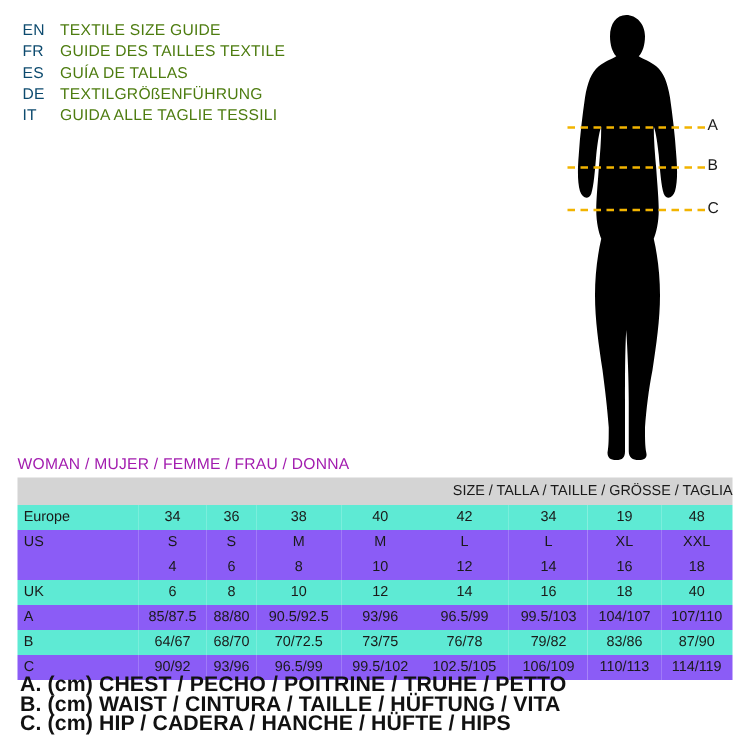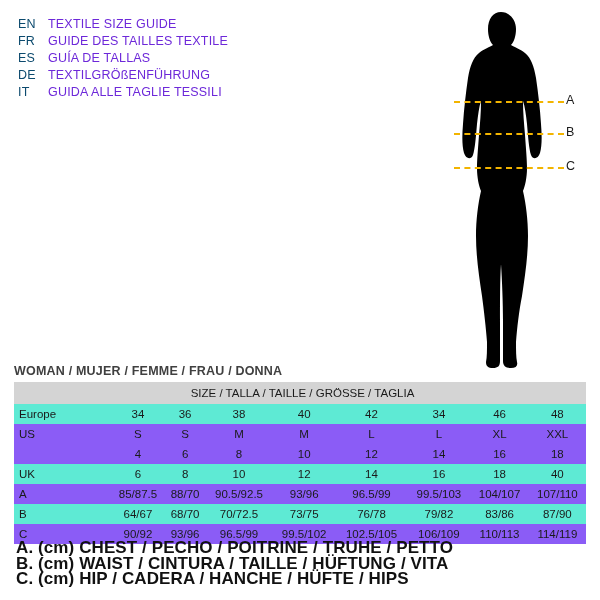--- a/index.html
+++ b/index.html
@@ -34,21 +34,21 @@
     line-height: 17px;
     font-size: 12.5px;
     letter-spacing: 0.2px;
   }
   .lang-code {
     width: 30px;
     flex: 0 0 30px;
     color: #0c4a6e;
   }
   .lang-text {
-    color: #6d28d9;
+    color: #4d7c0f;
   }
 
   
   .figure-area {
     position: absolute;
     top: 8px;
     left: 430px;
     width: 160px;
     height: 365px;
   }
@@ -72,45 +72,45 @@
 
   
   .table-section {
     position: absolute;
     left: 14px;
     top: 364px;
     width: 572px;
   }
   .woman-title {
     font-size: 12.5px;
-    font-weight: bold;
+    font-weight: normal;
     letter-spacing: 0.2px;
     padding-bottom: 4px;
-    color: #404040;
+    color: #a21caf;
   }
   table.size-table {
     border-collapse: collapse;
     width: 572px;
     font-size: 11.5px;
   }
   table.size-table td {
     padding: 2px 0 2px 0;
     text-align: center;
     color: #1a1a1a;
     height: 16px;
     line-height: 14px;
   }
   table.size-table td.first-col {
     text-align: left;
     padding-left: 5px;
     width: 92px;
   }
   tr.header-row td {
     background: #d4d4d4;
-    text-align: center;
+    text-align: right;
     font-size: 11.5px;
     padding-left: 5px;
     font-weight: normal;
     height: 18px;
   }
   tr.shade td {
     background: #8b5cf6;
   }
   tr.plain td {
     background: #5eead4;
@@ -224,21 +224,21 @@
         </tr>
 
         <tr class="plain">
           <td class="first-col">Europe</td>
           <td>34</td>
           <td>36</td>
           <td>38</td>
           <td>40</td>
           <td>42</td>
           <td>34</td>
-          <td>46</td>
+          <td>19</td>
           <td>48</td>
         </tr>
 
         <tr class="shade">
           <td class="first-col">US</td>
           <td>S</td>
           <td>S</td>
           <td>M</td>
           <td>M</td>
           <td>L</td>
@@ -267,21 +267,21 @@
           <td>12</td>
           <td>14</td>
           <td>16</td>
           <td>18</td>
           <td>40</td>
         </tr>
 
         <tr class="shade">
           <td class="first-col">A</td>
           <td>85/87.5</td>
-          <td>88/70</td>
+          <td>88/80</td>
           <td>90.5/92.5</td>
           <td>93/96</td>
           <td>96.5/99</td>
           <td>99.5/103</td>
           <td>104/107</td>
           <td>107/110</td>
         </tr>
 
         <tr class="plain">
           <td class="first-col">B</td>

